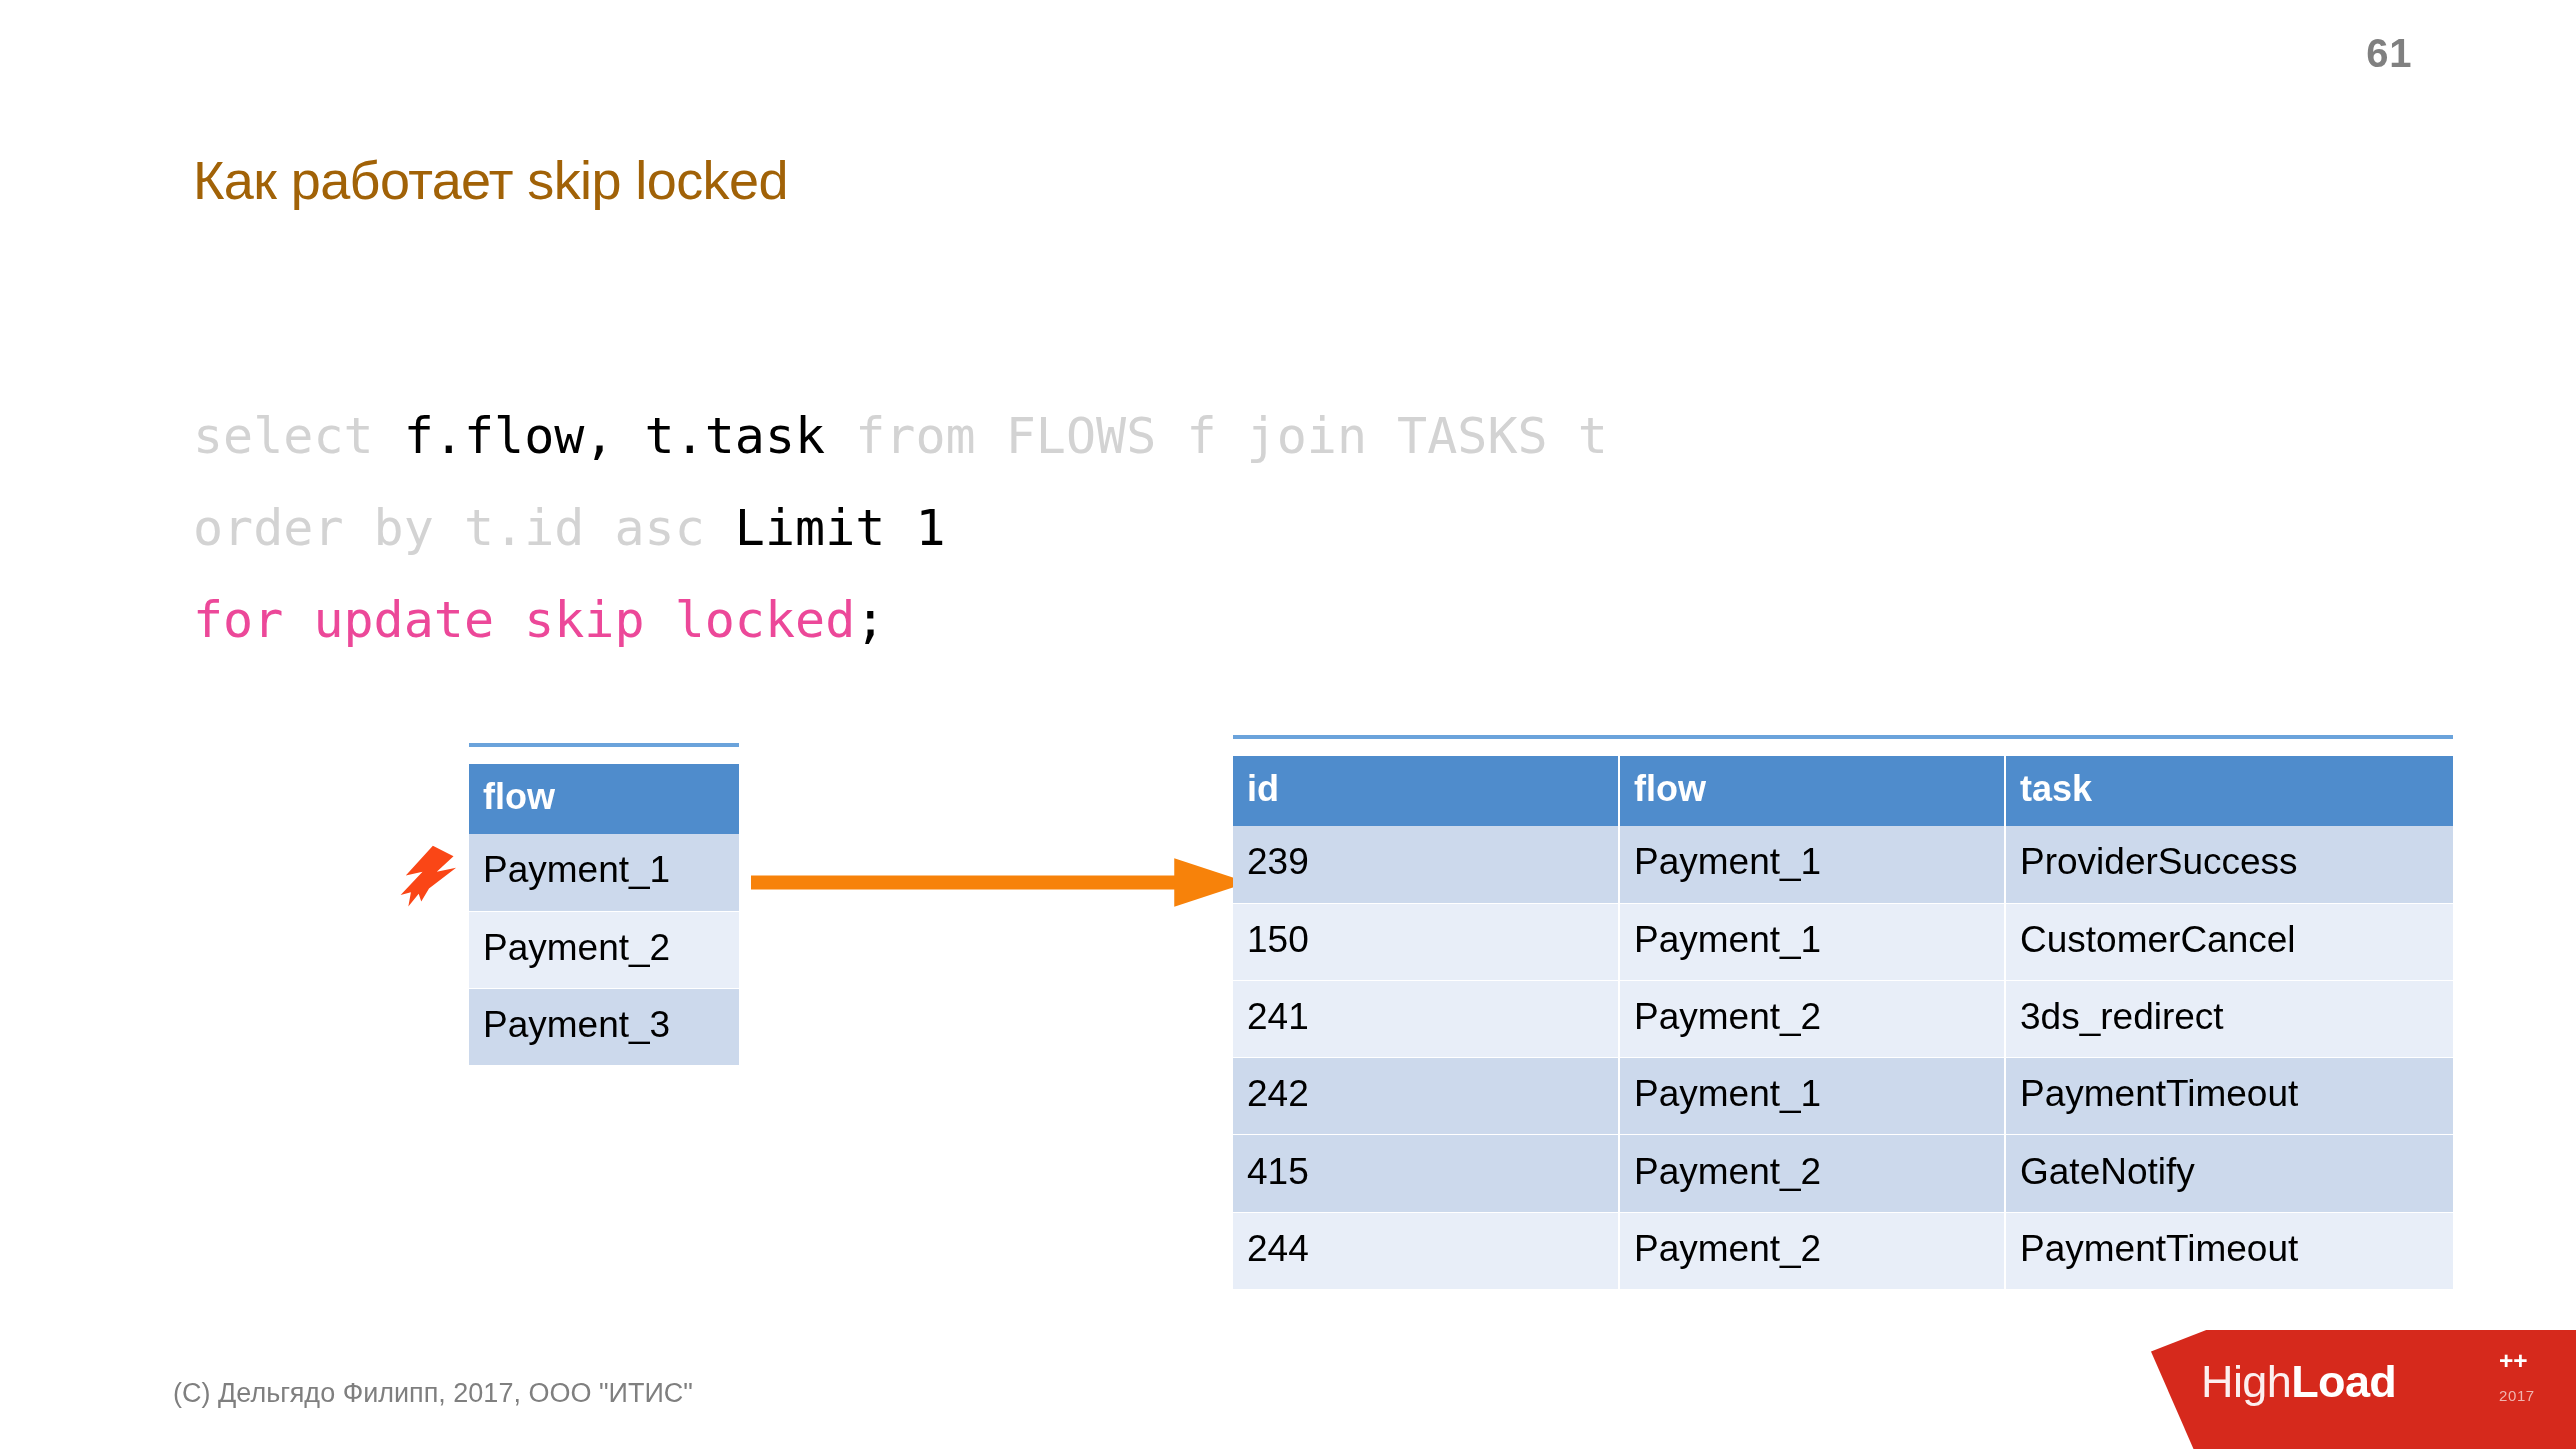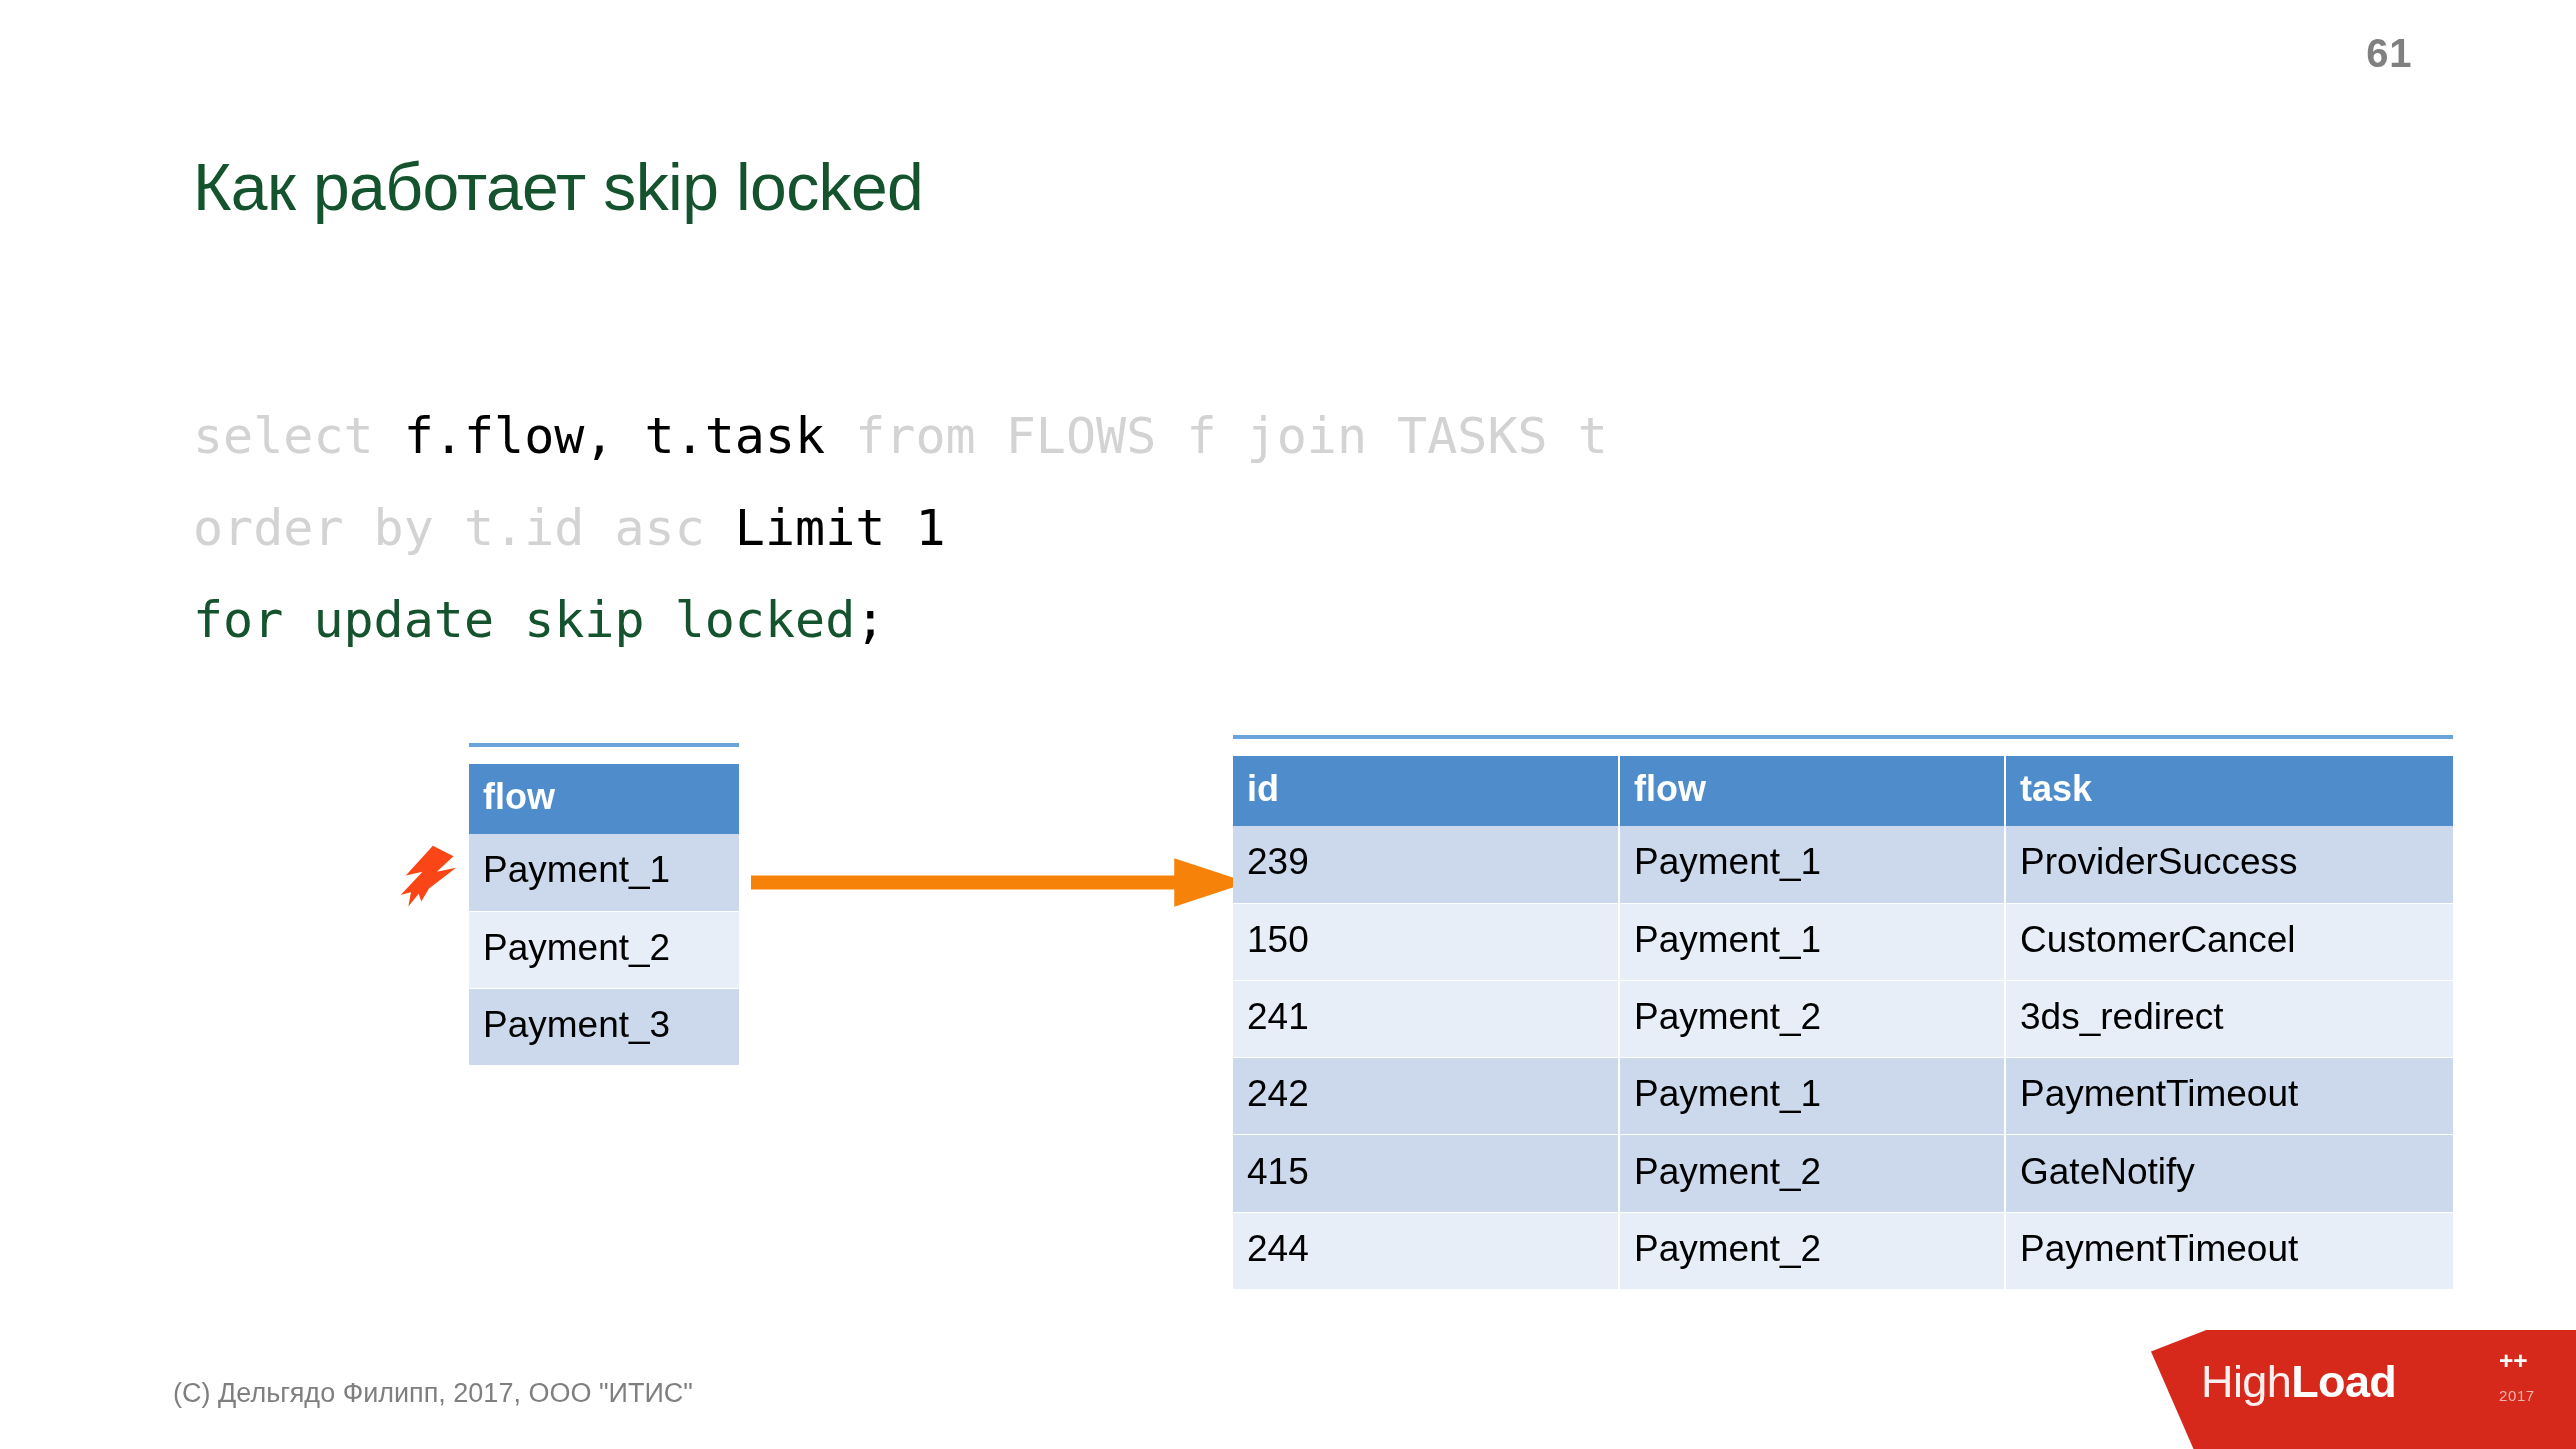--- a/index.html
+++ b/index.html
@@ -25,41 +25,41 @@
     font-weight: bold;
     color: #808080;
     letter-spacing: 0.6px;
   }
 
   
   #page-title {
     position: absolute;
     left: 193px;
     top: 149px;
-    font-size: 66px;
+    font-size: 54px;
     font-weight: 300;
-    color: #14532d;
+    color: #a16207;
     letter-spacing: -0.6px;
     white-space: nowrap;
   }
 
   
   #code-block {
     position: absolute;
     left: 193px;
     top: 390px;
     font-family: "DejaVu Sans Mono", "Liberation Mono", monospace;
     font-size: 50px;
     line-height: 92px;
     white-space: pre;
     color: #000000;
   }
   #code-block .dim { color: #d3d3d3; margin-top: 8px; }
   #code-block .strong { color: #000000; }
-  #code-block .accent { color: #14532d; }
+  #code-block .accent { color: #ec4899; }
 
   
   .tbl {
     position: absolute;
     border-collapse: collapse;
     table-layout: fixed;
     font-size: 37px;
     color: #000000;
     margin-top: 12px;
   }

